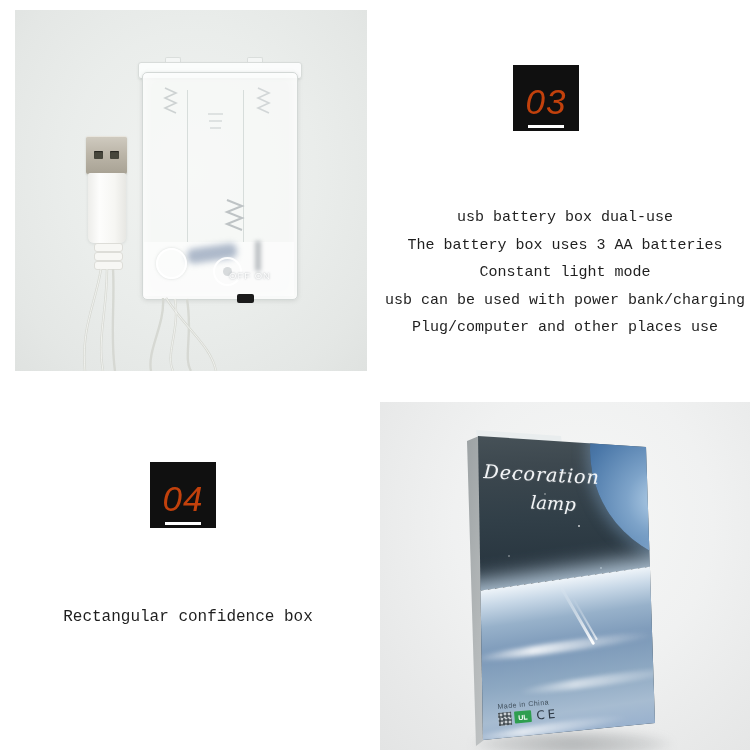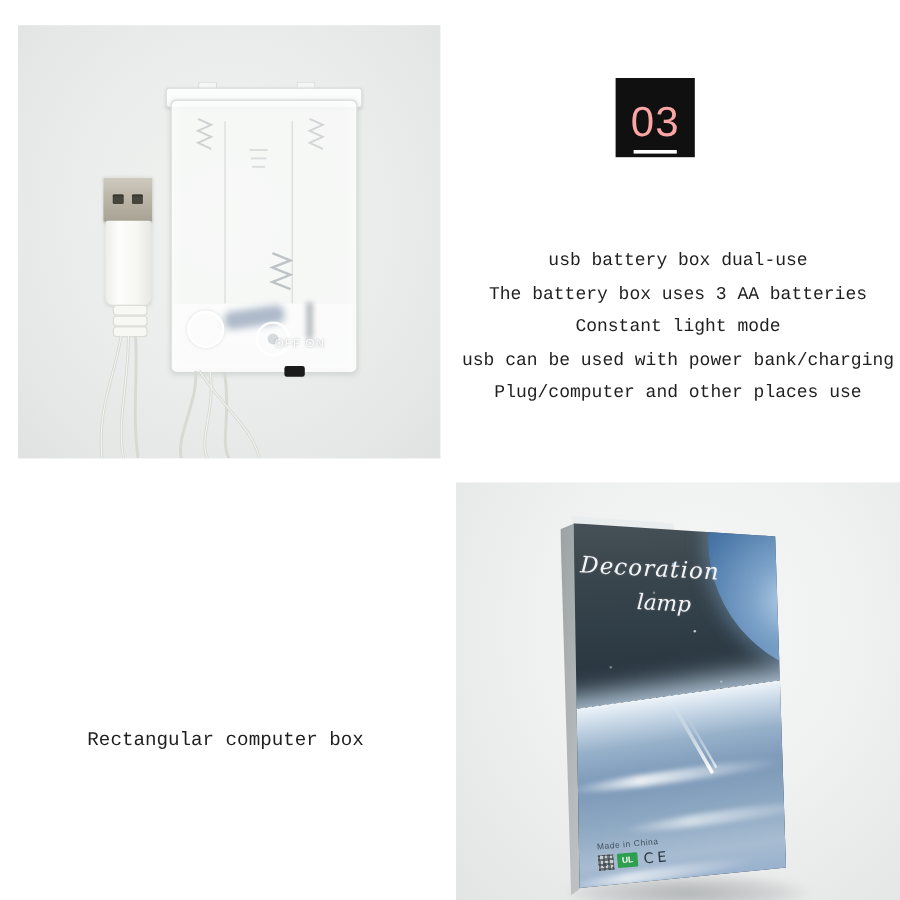--- a/index.html
+++ b/index.html
@@ -3,35 +3,35 @@
 <meta charset="utf-8">
 <style>
   html,body{margin:0;padding:0;background:#ffffff;}
   .canvas{position:relative;width:750px;height:750px;background:#ffffff;overflow:hidden;
           font-family:"Liberation Sans",sans-serif;}
   .abs{position:absolute;}
 
   
   .badge{position:absolute;width:66px;height:66px;background:#101010;
          display:flex;flex-direction:column;align-items:center;justify-content:center;}
-  .badge .num{color:#fca5a5;font-size:35px;font-weight:400;letter-spacing:1px;
-              font-family:"Liberation Sans",sans-serif;line-height:1;margin-top:16px;}
+  .badge .num{color:#c2410c;font-size:35px;font-weight:400;letter-spacing:1px;
+              font-family:"Liberation Sans",sans-serif;line-height:1;margin-top:16px;font-style:italic;}
   .badge .underline{width:36px;height:3px;background:#ffffff;margin-top:6px;}
   .badge03{left:513px;top:65px;}
   .badge04{left:150px;top:462px;}
 
   
   .desc{position:absolute;text-align:center;color:#1f1f1f;
         font-family:"Liberation Mono","DejaVu Sans Mono",monospace;}
   .desc p{margin:0;white-space:nowrap;}
   .desc03{left:378px;top:204px;width:374px;font-size:15px;line-height:27.5px;}
   .desc04{left:10px;top:602px;width:356px;font-size:16px;line-height:30px;}
 
   
-  .photo1{left:15px;top:21px;width:352px;height:361px;overflow:hidden;
+  .photo1{left:15px;top:10px;width:352px;height:361px;overflow:hidden;
           background:radial-gradient(ellipse at 50% 45%,#f1f3f1 0%,#eaedeb 50%,#e4e7e5 82%,#dfe2e0 100%);}
   .bbox{position:absolute;left:127px;top:62px;width:154px;height:226px;
         background:rgba(248,250,249,.78);border:1.5px solid #d3d8d6;border-radius:5px;
         box-shadow:inset 0 0 14px rgba(255,255,255,.85),0 1px 4px rgba(150,156,152,.28);}
   .bbox-lid{position:absolute;left:123px;top:52px;width:162px;height:15px;
         background:rgba(252,253,253,.95);border:1px solid #d8dcda;border-radius:3px;
         box-shadow:0 1px 2px rgba(170,176,172,.3);}
   .lid-tab{position:absolute;top:47px;width:14px;height:6px;background:#f4f6f5;
         border:1px solid #dadedc;border-bottom:none;border-radius:2px 2px 0 0;}
   .divider{position:absolute;top:80px;width:1px;height:152px;background:rgba(190,198,196,.55);}
@@ -175,22 +175,26 @@
     <span class="underline"></span>
   </div>
   <div class="desc desc03">
     <p>usb battery box dual-use</p>
     <p>The battery box uses 3 AA batteries</p>
     <p>Constant light mode</p>
     <p>usb can be used with power bank/charging</p>
     <p>Plug/computer and other places use</p>
   </div>
 
+  <div class="badge badge04">
+    <span class="num">04</span>
+    <span class="underline"></span>
+  </div>
   <div class="desc desc04">
-    <p>Rectangular computer box</p>
+    <p>Rectangular confidence box</p>
   </div>
 
   <section class="abs photo2">
     <div class="pk">
       <div class="pk-shadow"></div>
       <div class="pk-flap"></div>
       <div class="pk-spine"></div>
       <div class="pk-face">
         <div class="pk-planet"></div>
         <span class="star" style="left:52px;top:48px"></span>

